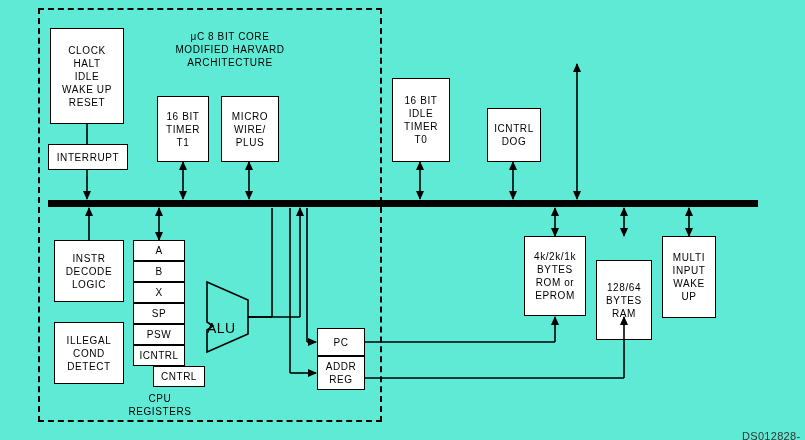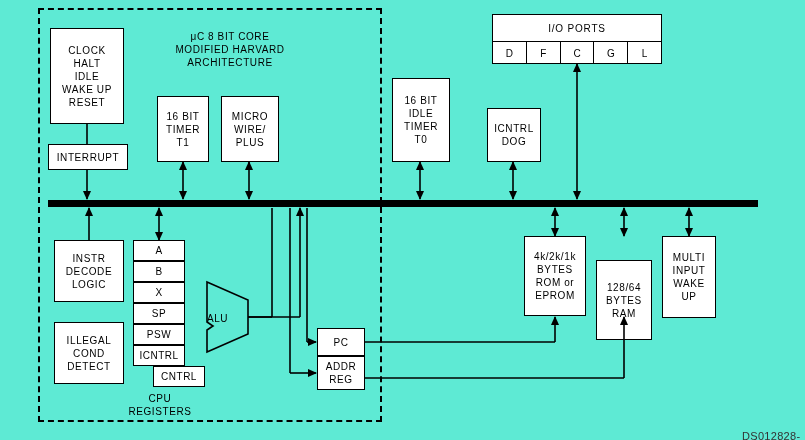--- a/index.html
+++ b/index.html
@@ -84,22 +84,23 @@
     flex: 1;
     display: flex;
     align-items: center;
     justify-content: center;
     font-size: 10px;
     border-right: 1.5px solid #000;
   }
   .ioports .cells div:last-child { border-right: none; }
   .alu-label {
     position: absolute;
-    font-size: 10px;
+    font-size: 14px;
     letter-spacing: 0.5px;
+    margin-top: 7px;
   }
   .code {
     position: absolute;
     font-size: 11px;
     color: #333;
     letter-spacing: 0.3px;
   }
   svg.overlay {
     position: absolute;
     left: 0; top: 0;
@@ -135,30 +136,20 @@
 PLUS</div>
 
   <div class="box" style="left:392px; top:78px; width:58px; height:84px;">16 BIT
 IDLE
 TIMER
 T0</div>
 
   <div class="box" style="left:487px; top:108px; width:54px; height:54px;">ICNTRL
 DOG</div>
 
-  <div class="ioports" style="left:492px; top:14px; width:170px; height:50px;">
-    <div class="title">I/O PORTS</div>
-    <div class="cells">
-      <div>D</div>
-      <div>F</div>
-      <div>C</div>
-      <div>G</div>
-      <div>L</div>
-    </div>
-  </div>
 
   <div class="bus" style="left:48px; top:200px; width:710px; height:7px;"></div>
 
   <div class="box" style="left:54px; top:322px; width:70px; height:62px;">ILLEGAL
 COND
 DETECT</div>
 
   <div class="box" style="left:54px; top:240px; width:70px; height:62px;">INSTR
 DECODE
 LOGIC</div>

